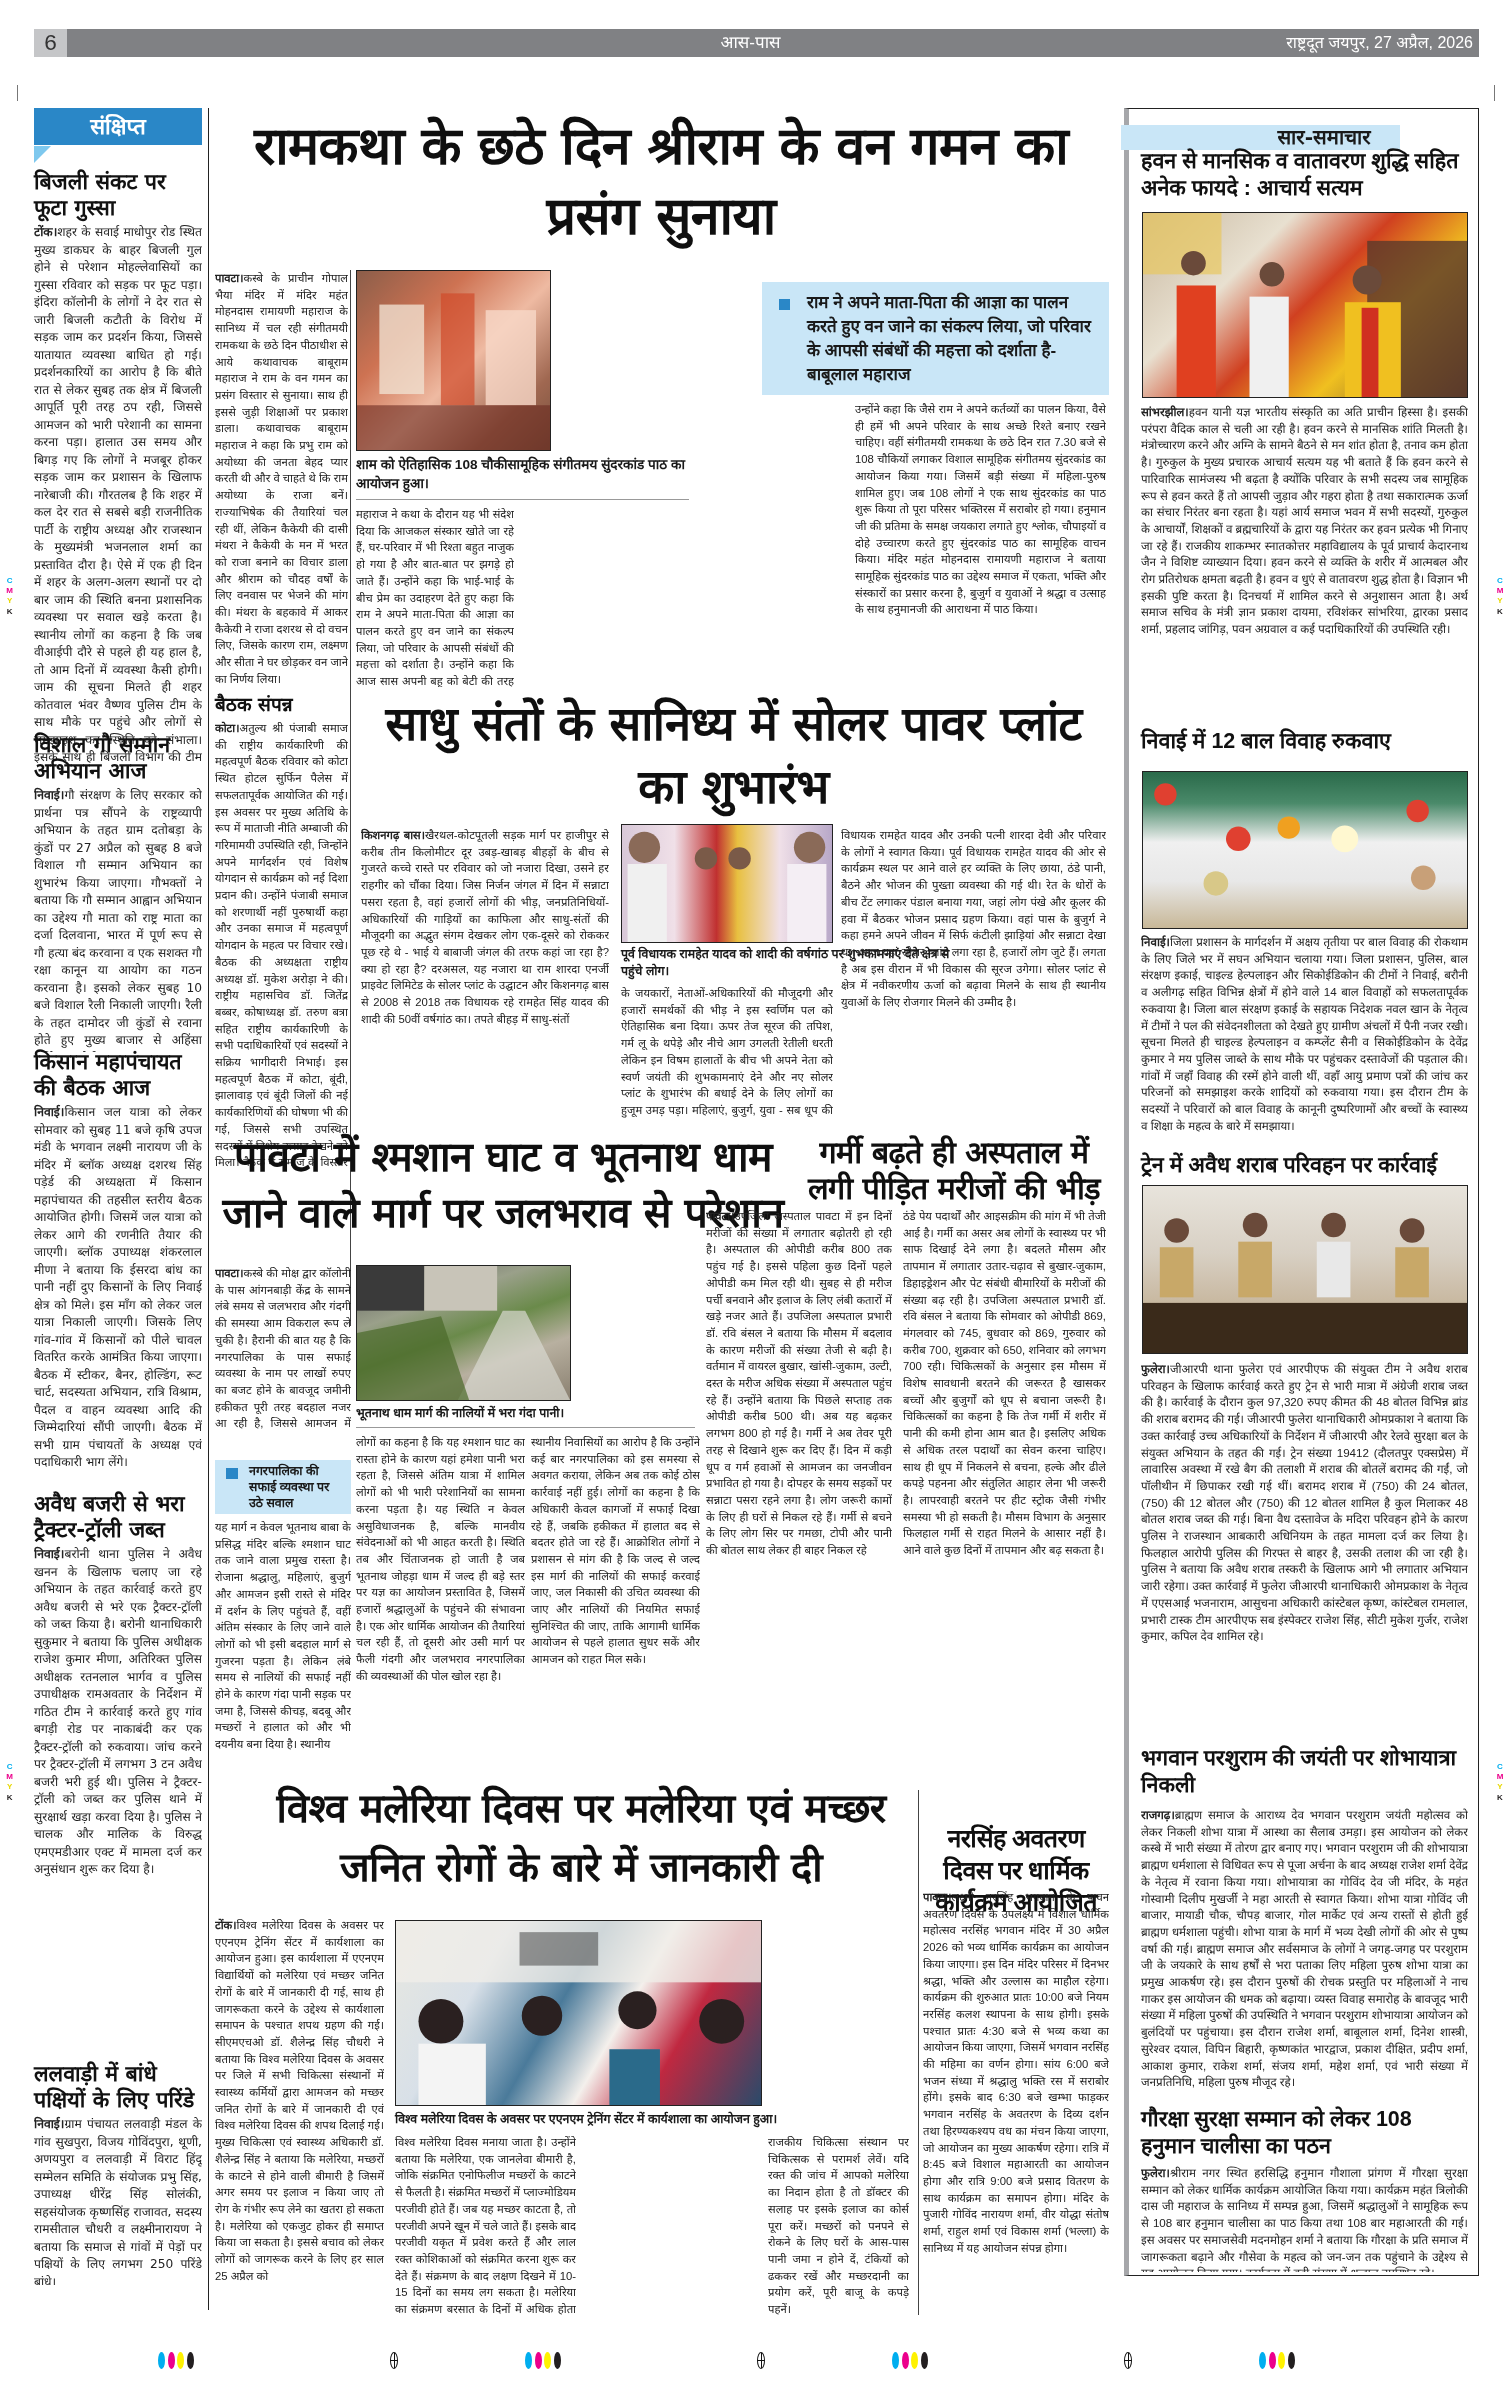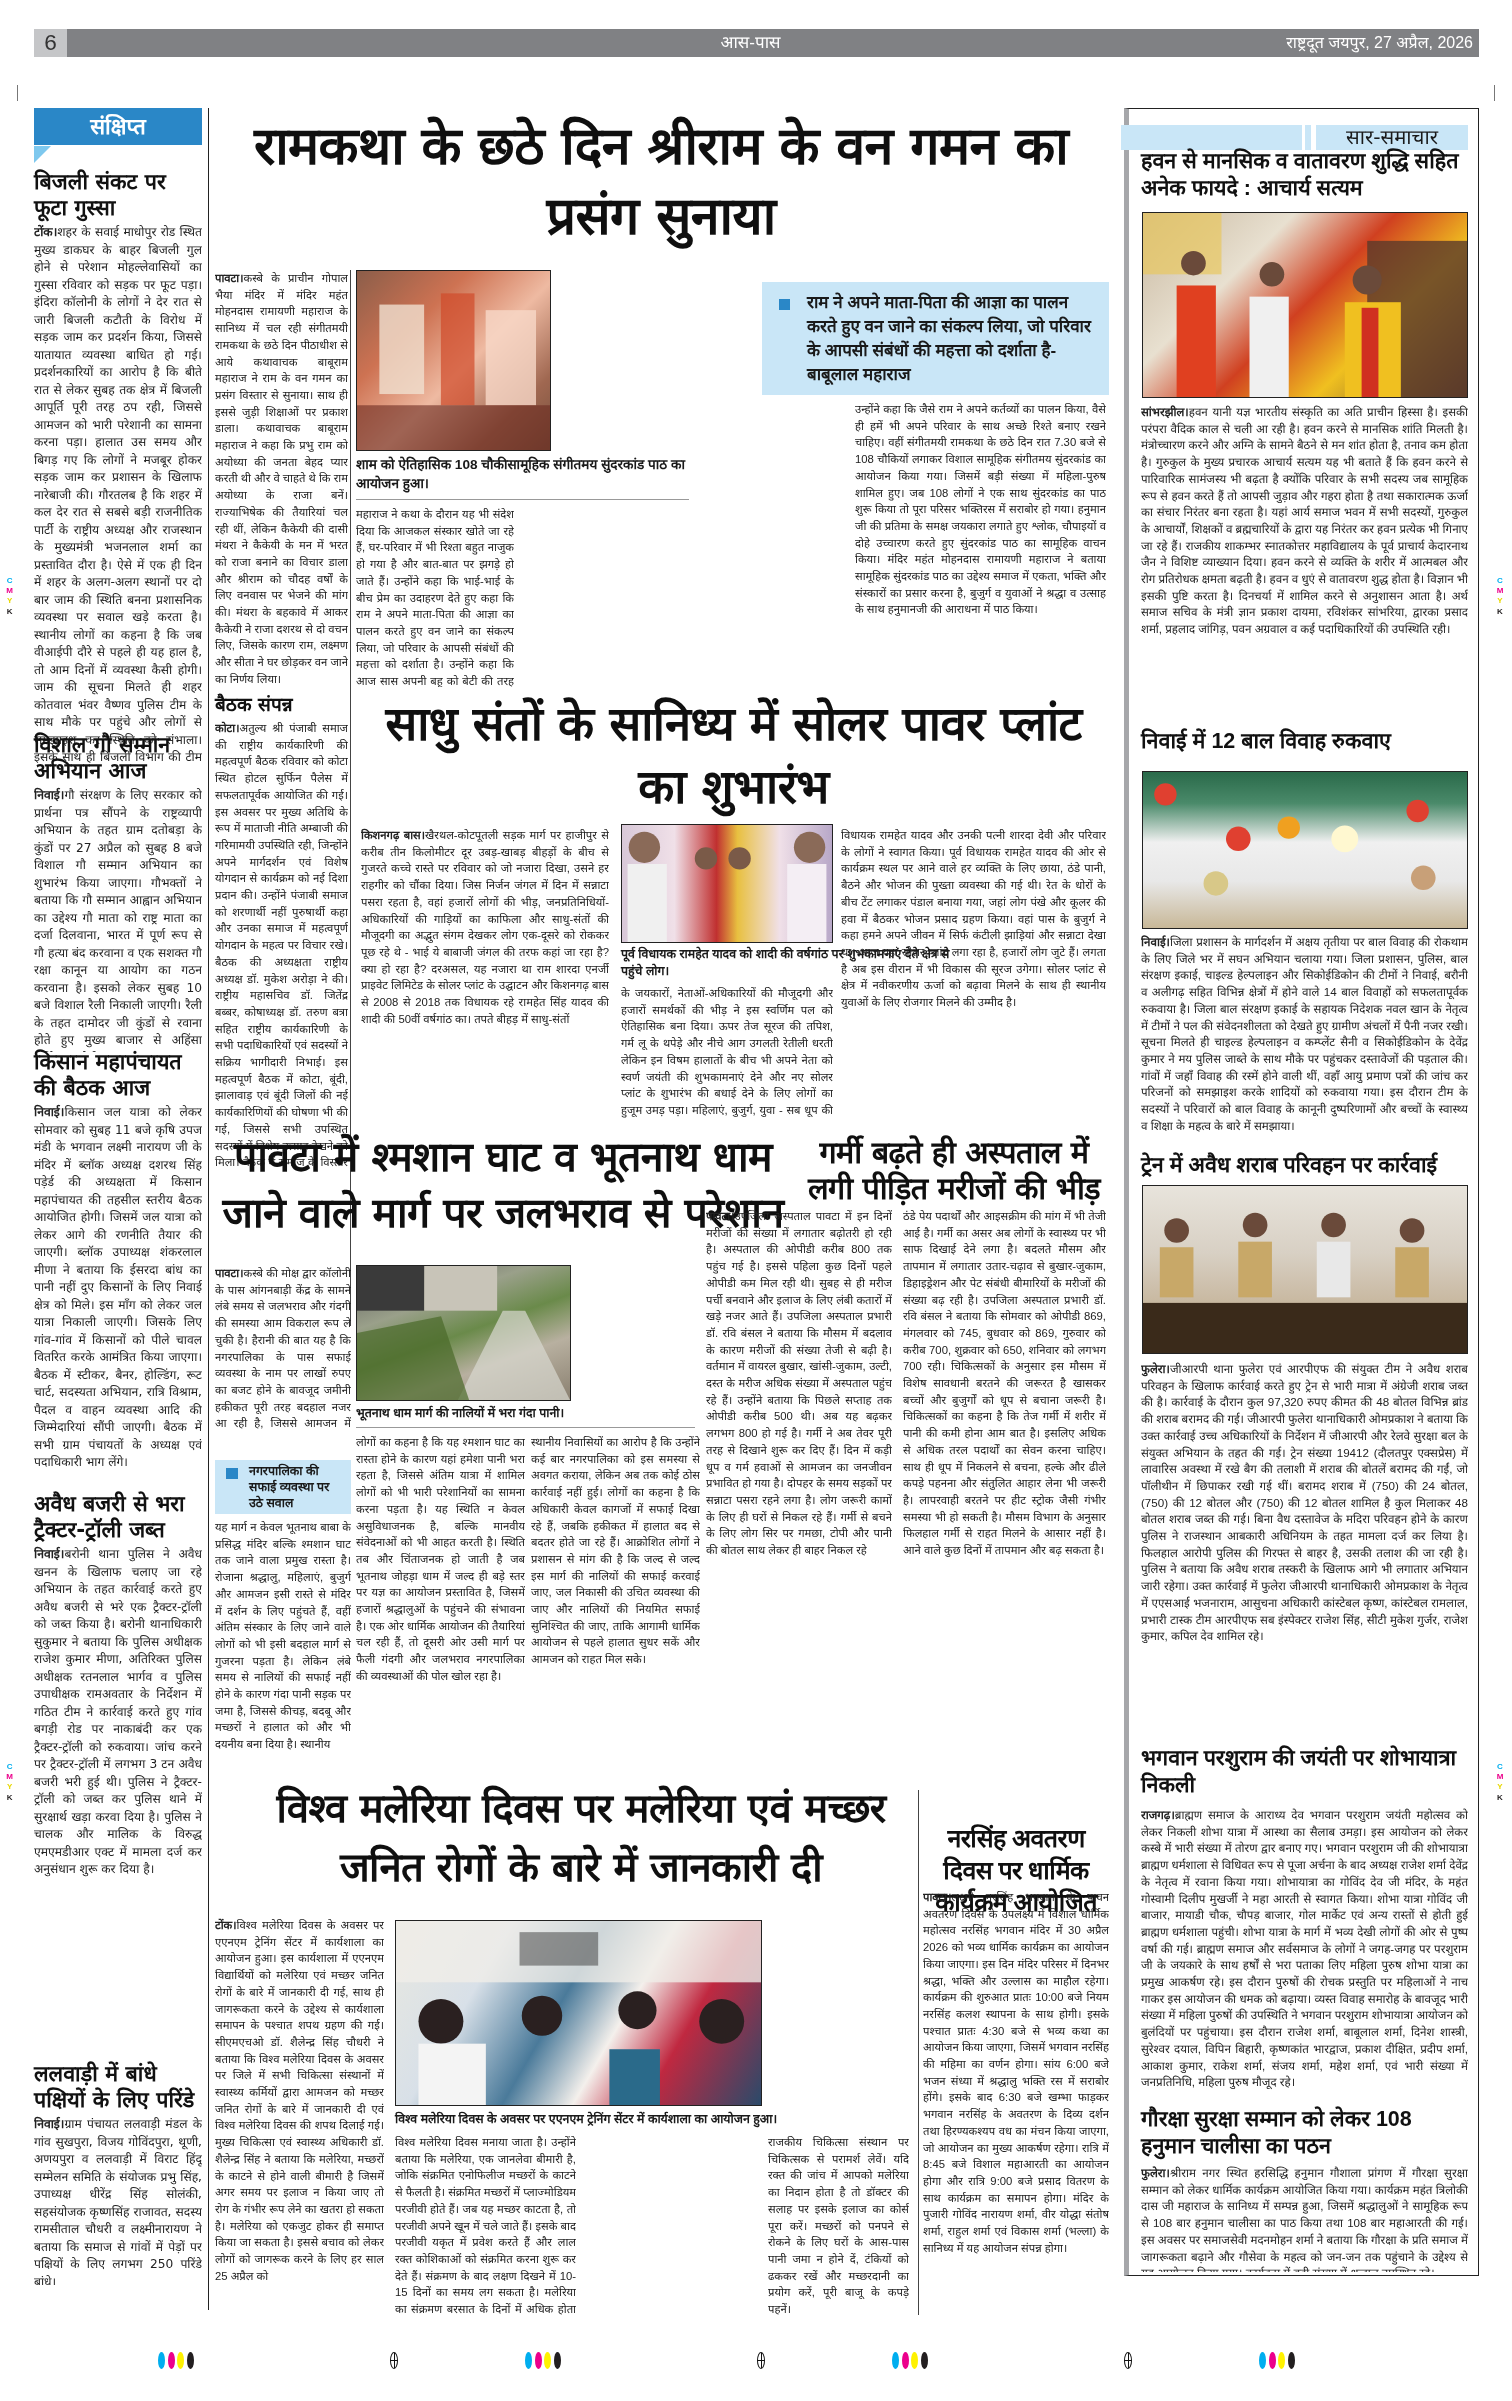--- a/index.html
+++ b/index.html
@@ -33,21 +33,21 @@
   .hr { height: 1.1px; background: #999; }
 
   .callout { background: #c9e6f7; }
   .callout .sq { position: absolute; width: 11.3px; height: 11.3px; background: #2a87c7; }
   .callout .ct { position: absolute; font-family: "Liberation Sans", sans-serif; font-weight: bold; color: #1a1a1a; }
 
   
   #rbox { left: 1124px; top: 108px; width: 355px; height: 2168px; border: 1.1px solid #222; border-left: 5.6px solid #a6a7aa; }
   #sar-band1 { left: 1121px; top: 125px; width: 181px; height: 25px; background: #c9e6f7; }
   #sar-band2 { left: 1305px; top: 125px; width: 5.6px; height: 25px; background: #c9e6f7; }
-  #sar-band3 { left: 1316px; top: 125px; width: 152px; height: 25px; background: #c9e6f7; color: #1a1a1a; font-size: 20.3px; line-height: 25px; text-align: center; font-weight: normal; }
+  #sar-band3 { left: 1248px; top: 125px; width: 152px; height: 25px; background: #c9e6f7; color: #1a1a1a; font-size: 20.3px; line-height: 25px; text-align: center; font-weight: bold; }
   .rh { font-family: "Liberation Sans", sans-serif; font-weight: bold; font-size: 21.5px; line-height: 27px; color: #111; }
   .rp { font-family: "Liberation Sans", sans-serif; font-size: 11.6px; line-height: 16.7px; color: #222; text-align: justify; overflow: hidden; }
   .rp b { font-weight: bold; }
 
   
   .cmyk-side { width: 8px; font-family: "Liberation Sans", sans-serif; font-size: 8px; font-weight: bold; line-height: 10.2px; text-align: center; }
   .reg { width: 8px; height: 17px; border: 1.1px solid #111; border-radius: 50%; }
   .reg::before { content: ""; position: absolute; left: 2.8px; top: 0; width: 0.6px; height: 100%; background: #111; }
   .reg::after { content: ""; position: absolute; left: 0; top: 7.3px; width: 100%; height: 1.1px; background: #111; }
   .dot { width: 6.8px; height: 17px; border-radius: 50%; }

